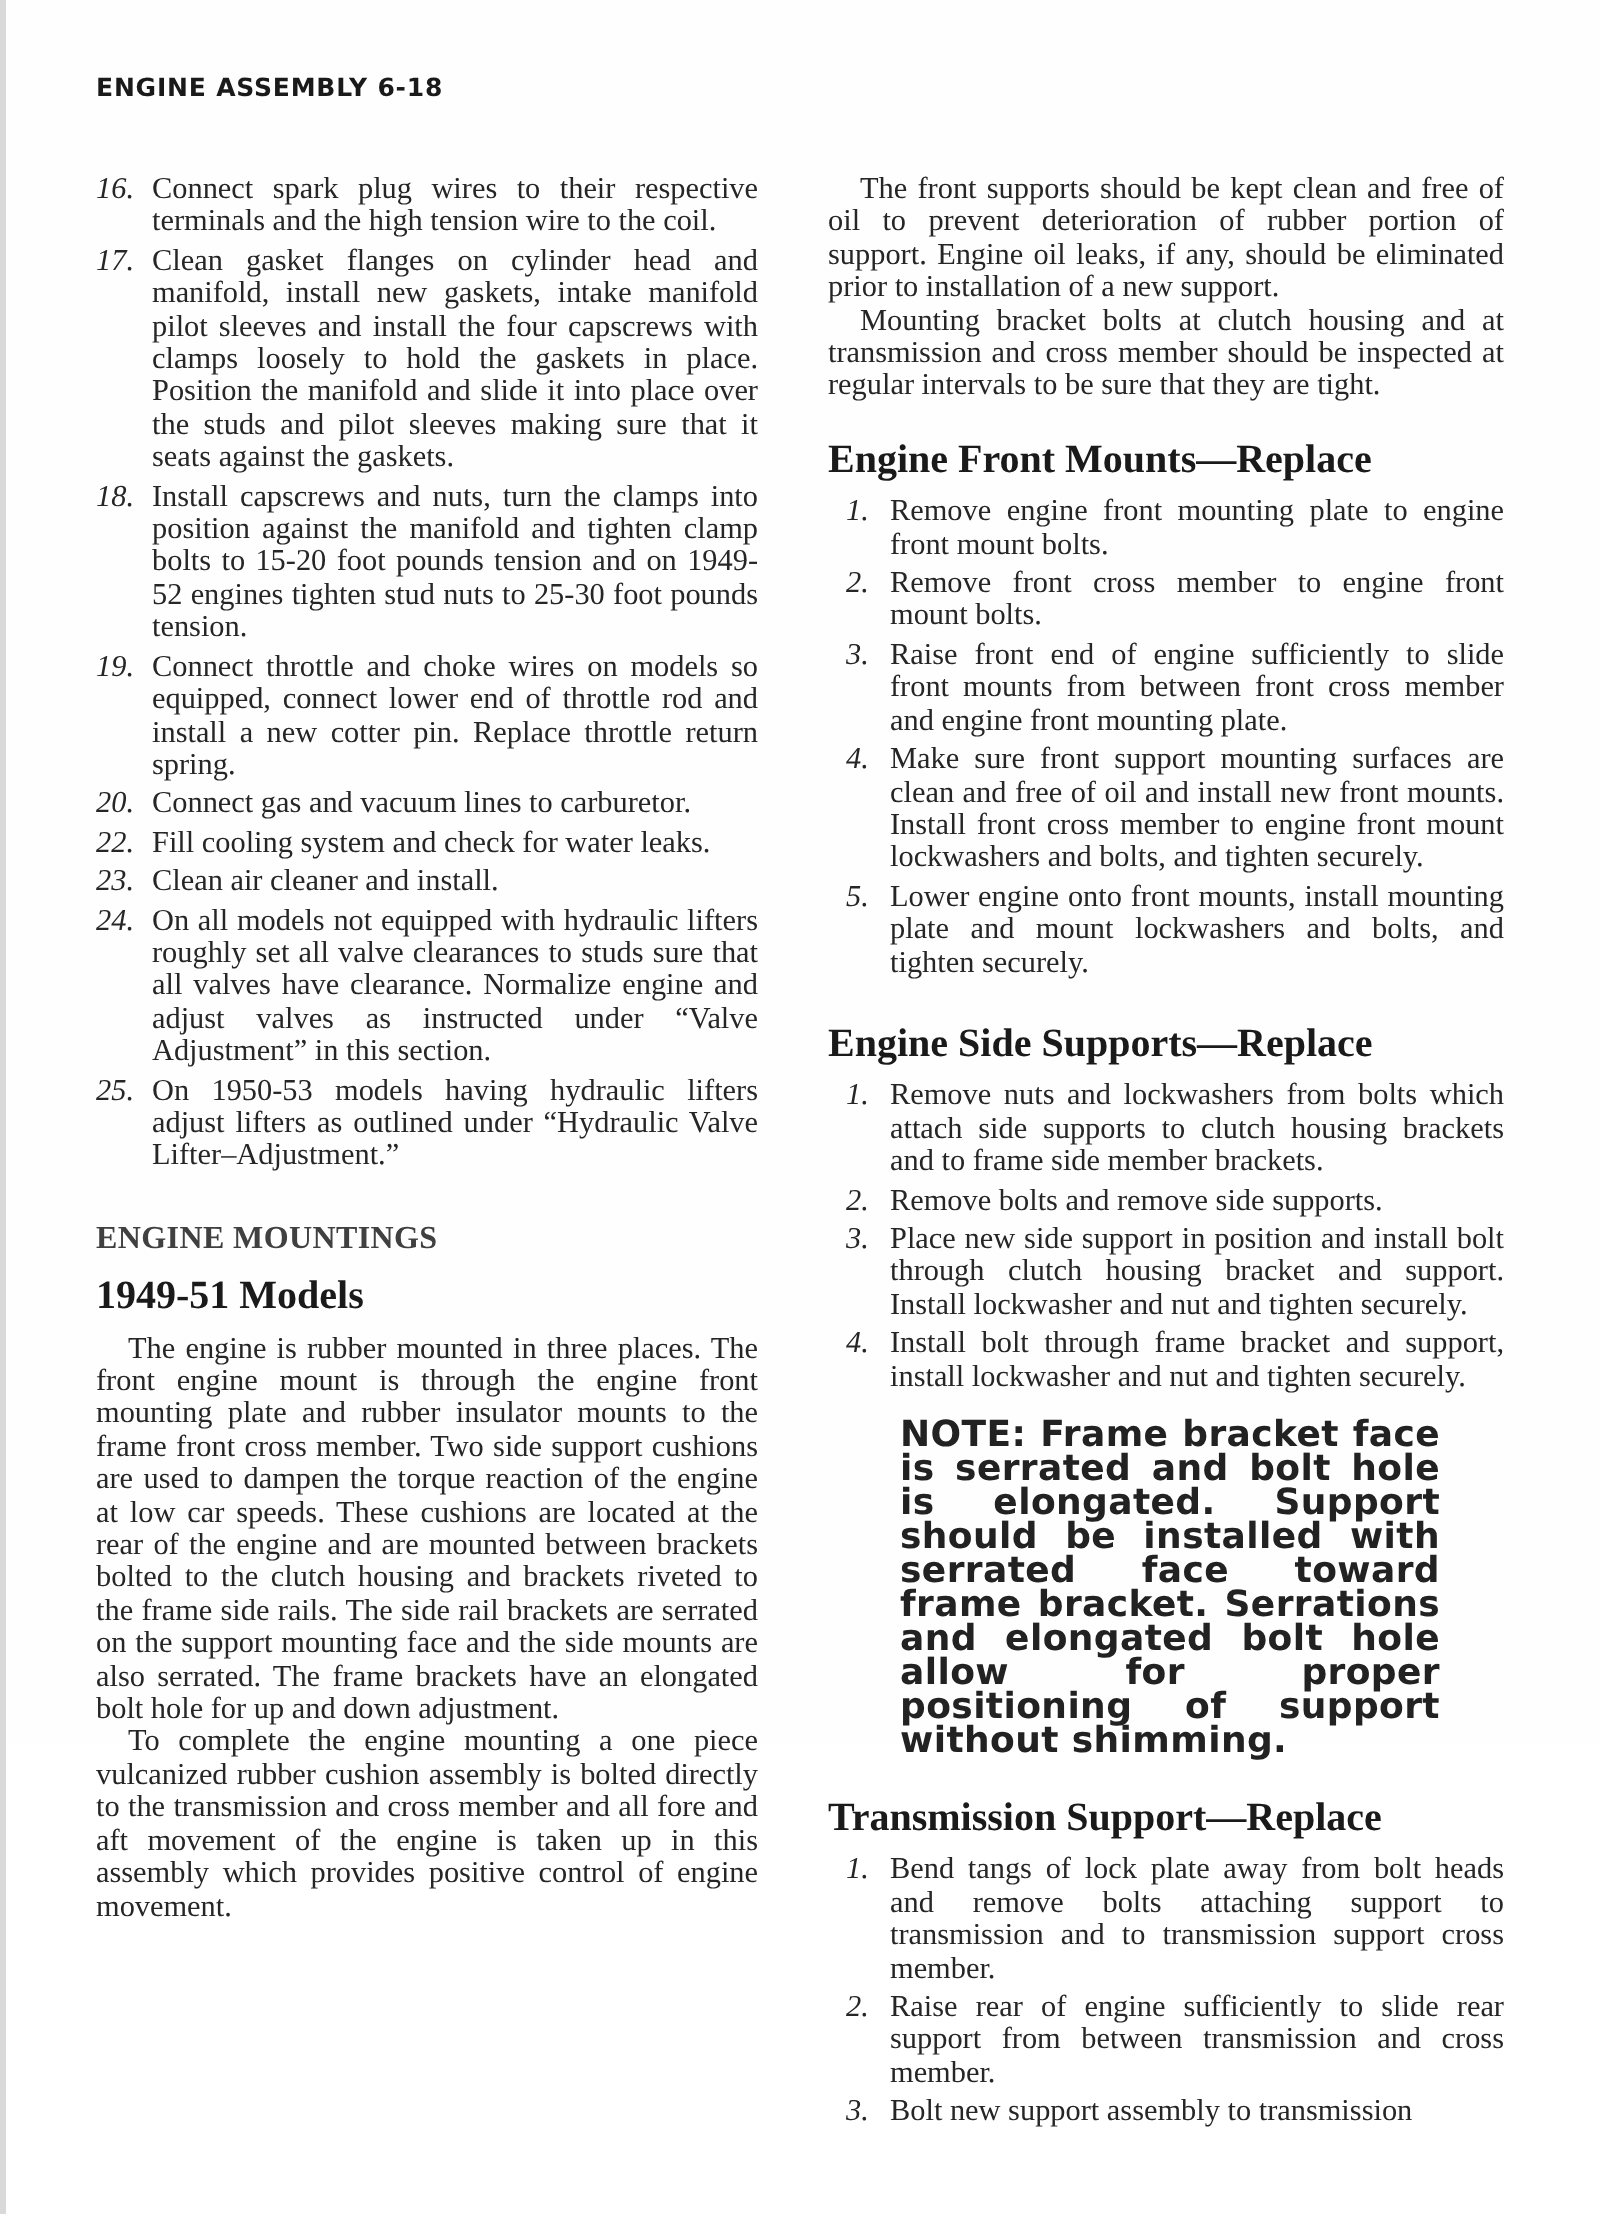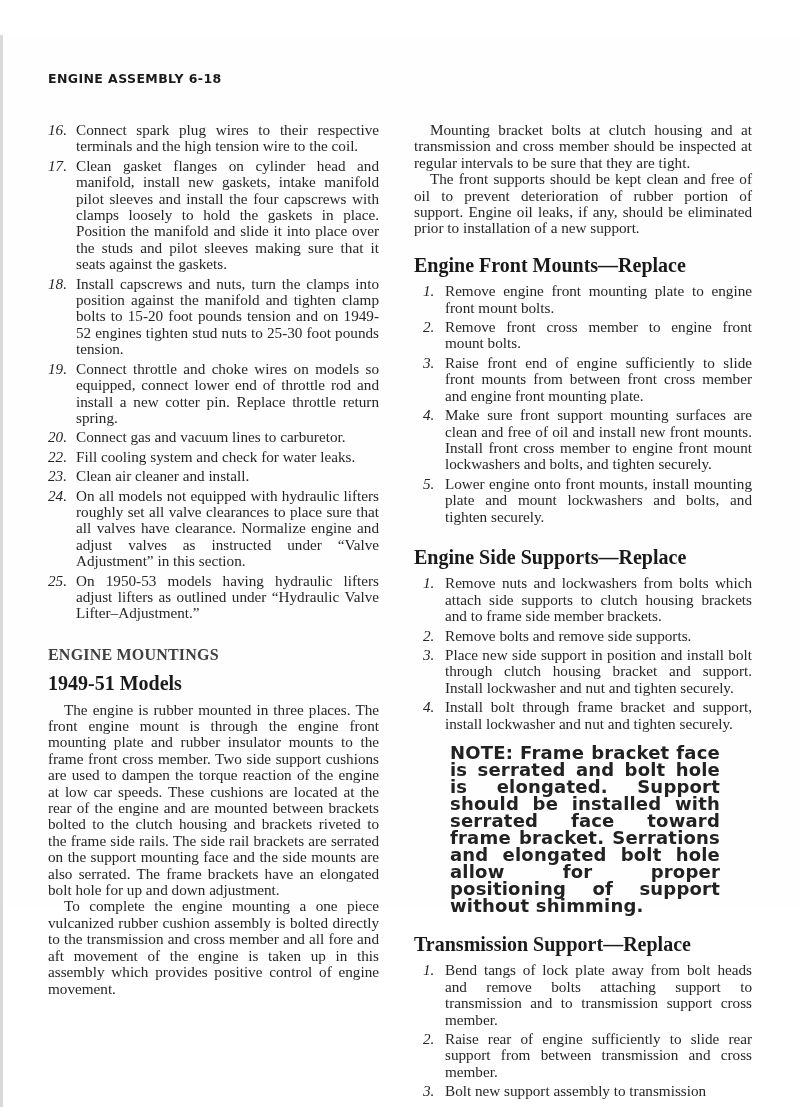--- a/index.html
+++ b/index.html
@@ -1,17 +1,17 @@
 <!DOCTYPE html>
 <html><head>
   <meta charset="utf-8">
   <style>
     html, body { margin: 0; padding: 0; background: #ffffff; }
     body { width: 800px; height: 1107px; position: relative; overflow: hidden; color: #1e1e1e; }
-    .page { position: absolute; left: 0; top: 0; width: 800px; height: 872px; background: #fefefe; margin-top: 35px; }
+    .page { position: absolute; left: 0; top: 0; width: 800px; height: 872px; background: #fefefe; }
     .left-edge { position: absolute; left: 0; top: 0; width: 3px; height: 1107px; background: #d9d9d9; }
     .running-head {
       position: absolute; left: 48px; top: 36px;
       font-family: "DejaVu Sans", sans-serif; font-weight: bold; font-size: 12.5px; letter-spacing: 0.4px;
       color: #1a1a1a;
     }
     .col { position: absolute; top: 87px; font-family: "Liberation Serif", serif; font-size: 15.2px; line-height: 16.4px; color: #262626; text-align: justify; }
     .col-left { left: 48px; width: 331px; }
     .col-right { left: 414px; width: 338px; top: 87px; }
 
@@ -48,33 +48,33 @@
 
   <div class="col col-left">
     <ol class="steps">
       <li><span class="num">16.</span><span>Connect spark plug wires to their respective terminals and the high tension wire to the coil.</span></li>
       <li><span class="num">17.</span><span>Clean gasket flanges on cylinder head and manifold, install new gaskets, intake manifold pilot sleeves and install the four capscrews with clamps loosely to hold the gaskets in place. Position the manifold and slide it into place over the studs and pilot sleeves making sure that it seats against the gaskets.</span></li>
       <li><span class="num">18.</span><span>Install capscrews and nuts, turn the clamps into position against the manifold and tighten clamp bolts to 15-20 foot pounds tension and on 1949-52 engines tighten stud nuts to 25-30 foot pounds tension.</span></li>
       <li><span class="num">19.</span><span>Connect throttle and choke wires on models so equipped, connect lower end of throttle rod and install a new cotter pin. Replace throttle return spring.</span></li>
       <li><span class="num">20.</span><span>Connect gas and vacuum lines to carburetor.</span></li>
       <li><span class="num">22.</span><span>Fill cooling system and check for water leaks.</span></li>
       <li><span class="num">23.</span><span>Clean air cleaner and install.</span></li>
-      <li><span class="num">24.</span><span>On all models not equipped with hydraulic lifters roughly set all valve clearances to place sure that all valves have clearance. Normalize engine and adjust valves as instructed under “Valve Adjustment” in this section.</span></li>
+      <li><span class="num">24.</span><span>On all models not equipped with hydraulic lifters roughly set all valve clearances to studs sure that all valves have clearance. Normalize engine and adjust valves as instructed under “Valve Adjustment” in this section.</span></li>
       <li><span class="num">25.</span><span>On 1950-53 models having hydraulic lifters adjust lifters as outlined under “Hydraulic Valve Lifter–Adjustment.”</span></li>
     </ol>
 
     <h2 class="section">ENGINE MOUNTINGS</h2>
     <h3 class="sub">1949-51 Models</h3>
     <p class="para">The engine is rubber mounted in three places. The front engine mount is through the engine front mounting plate and rubber insulator mounts to the frame front cross member. Two side support cushions are used to dampen the torque reaction of the engine at low car speeds. These cushions are located at the rear of the engine and are mounted between brackets bolted to the clutch housing and brackets riveted to the frame side rails. The side rail brackets are serrated on the support mounting face and the side mounts are also serrated. The frame brackets have an elongated bolt hole for up and down adjustment.</p>
     <p class="para">To complete the engine mounting a one piece vulcanized rubber cushion assembly is bolted directly to the transmission and cross member and all fore and aft movement of the engine is taken up in this assembly which provides positive control of engine movement.</p>
   </div>
 
   <div class="col col-right">
+    <p class="para">The front supports should be kept clean and free of oil to prevent deterioration of rubber portion of support. Engine oil leaks, if any, should be eliminated prior to installation of a new support.</p>
     <p class="para">Mounting bracket bolts at clutch housing and at transmission and cross member should be inspected at regular intervals to be sure that they are tight.</p>
-    <p class="para">The front supports should be kept clean and free of oil to prevent deterioration of rubber portion of support. Engine oil leaks, if any, should be eliminated prior to installation of a new support.</p>
 
     <h3 class="sub" style="margin-top:20px;">Engine Front Mounts—Replace</h3>
     <ol class="steps">
       <li><span class="num">1.</span><span>Remove engine front mounting plate to engine front mount bolts.</span></li>
       <li><span class="num">2.</span><span>Remove front cross member to engine front mount bolts.</span></li>
       <li><span class="num">3.</span><span>Raise front end of engine sufficiently to slide front mounts from between front cross member and engine front mounting plate.</span></li>
       <li><span class="num">4.</span><span>Make sure front support mounting surfaces are clean and free of oil and install new front mounts. Install front cross member to engine front mount lockwashers and bolts, and tighten securely.</span></li>
       <li><span class="num">5.</span><span>Lower engine onto front mounts, install mounting plate and mount lockwashers and bolts, and tighten securely.</span></li>
     </ol>
 

